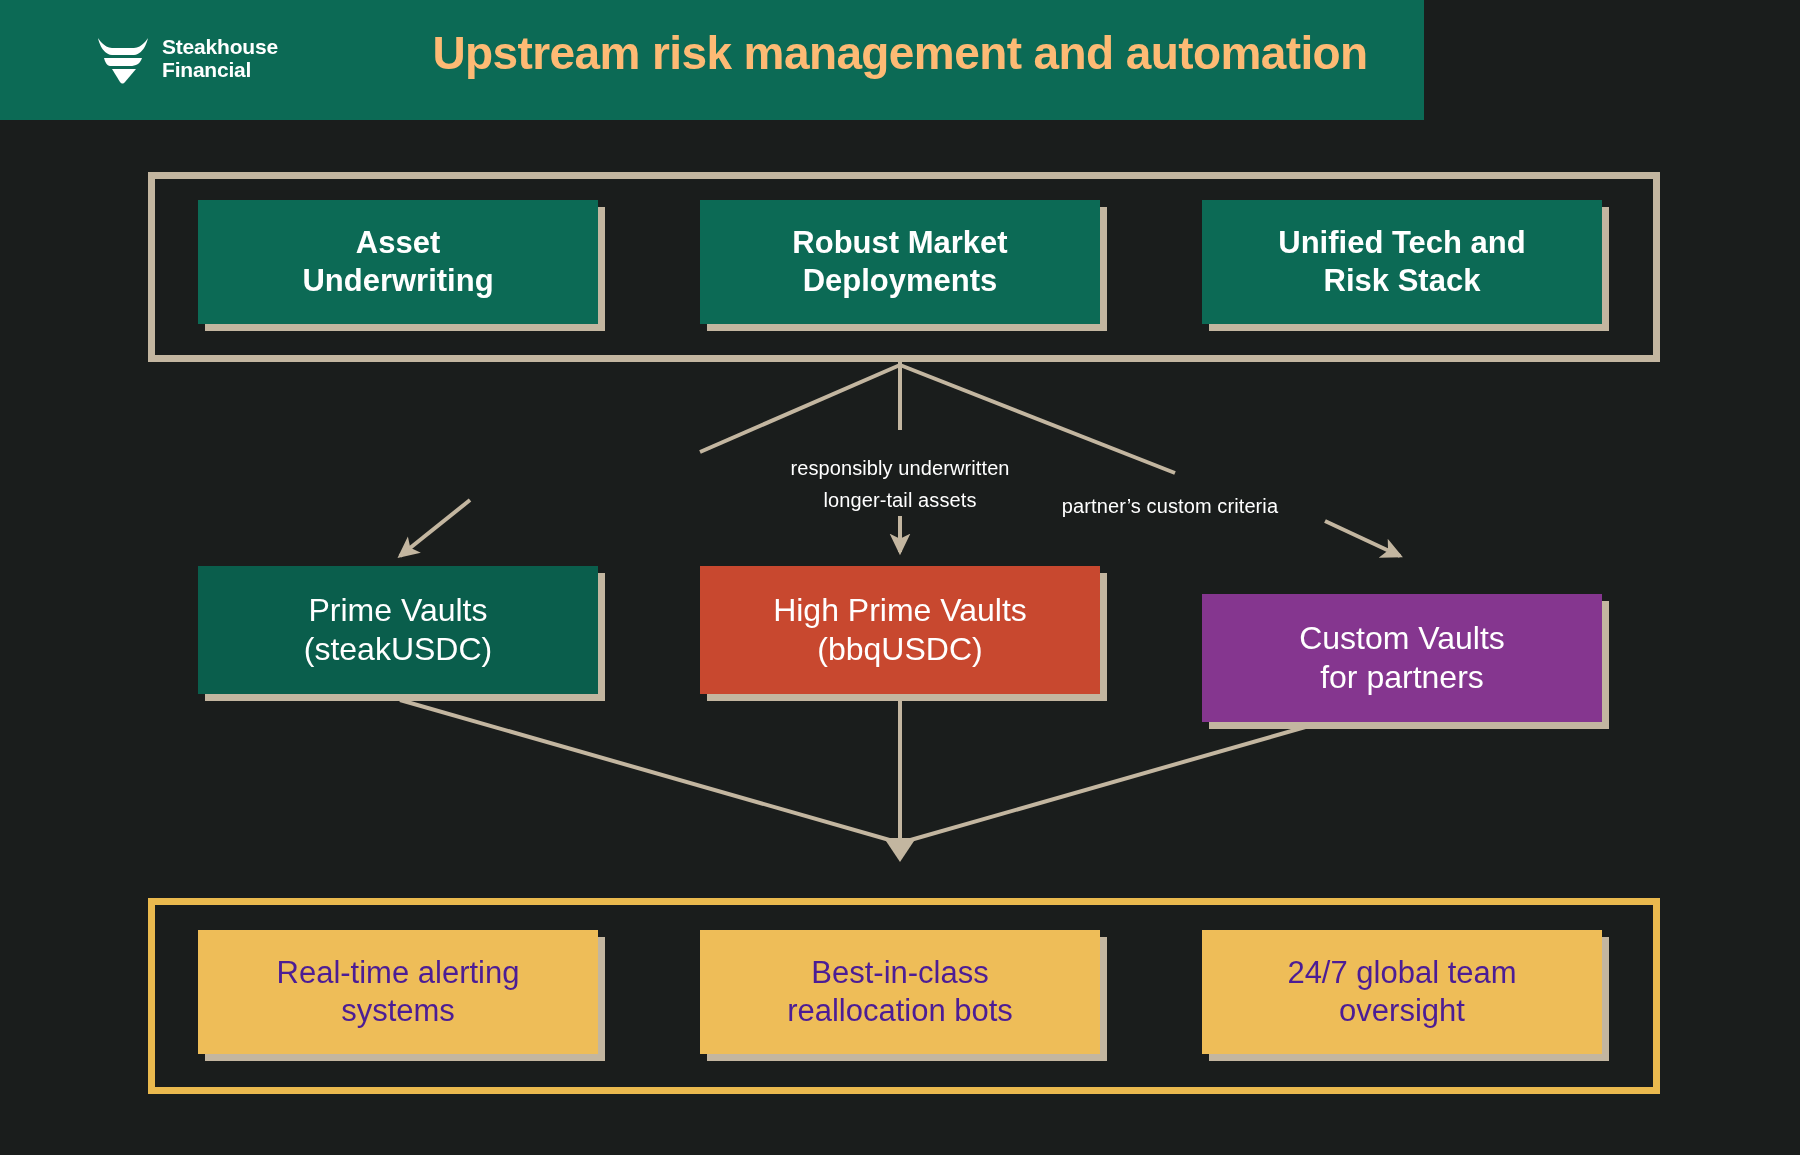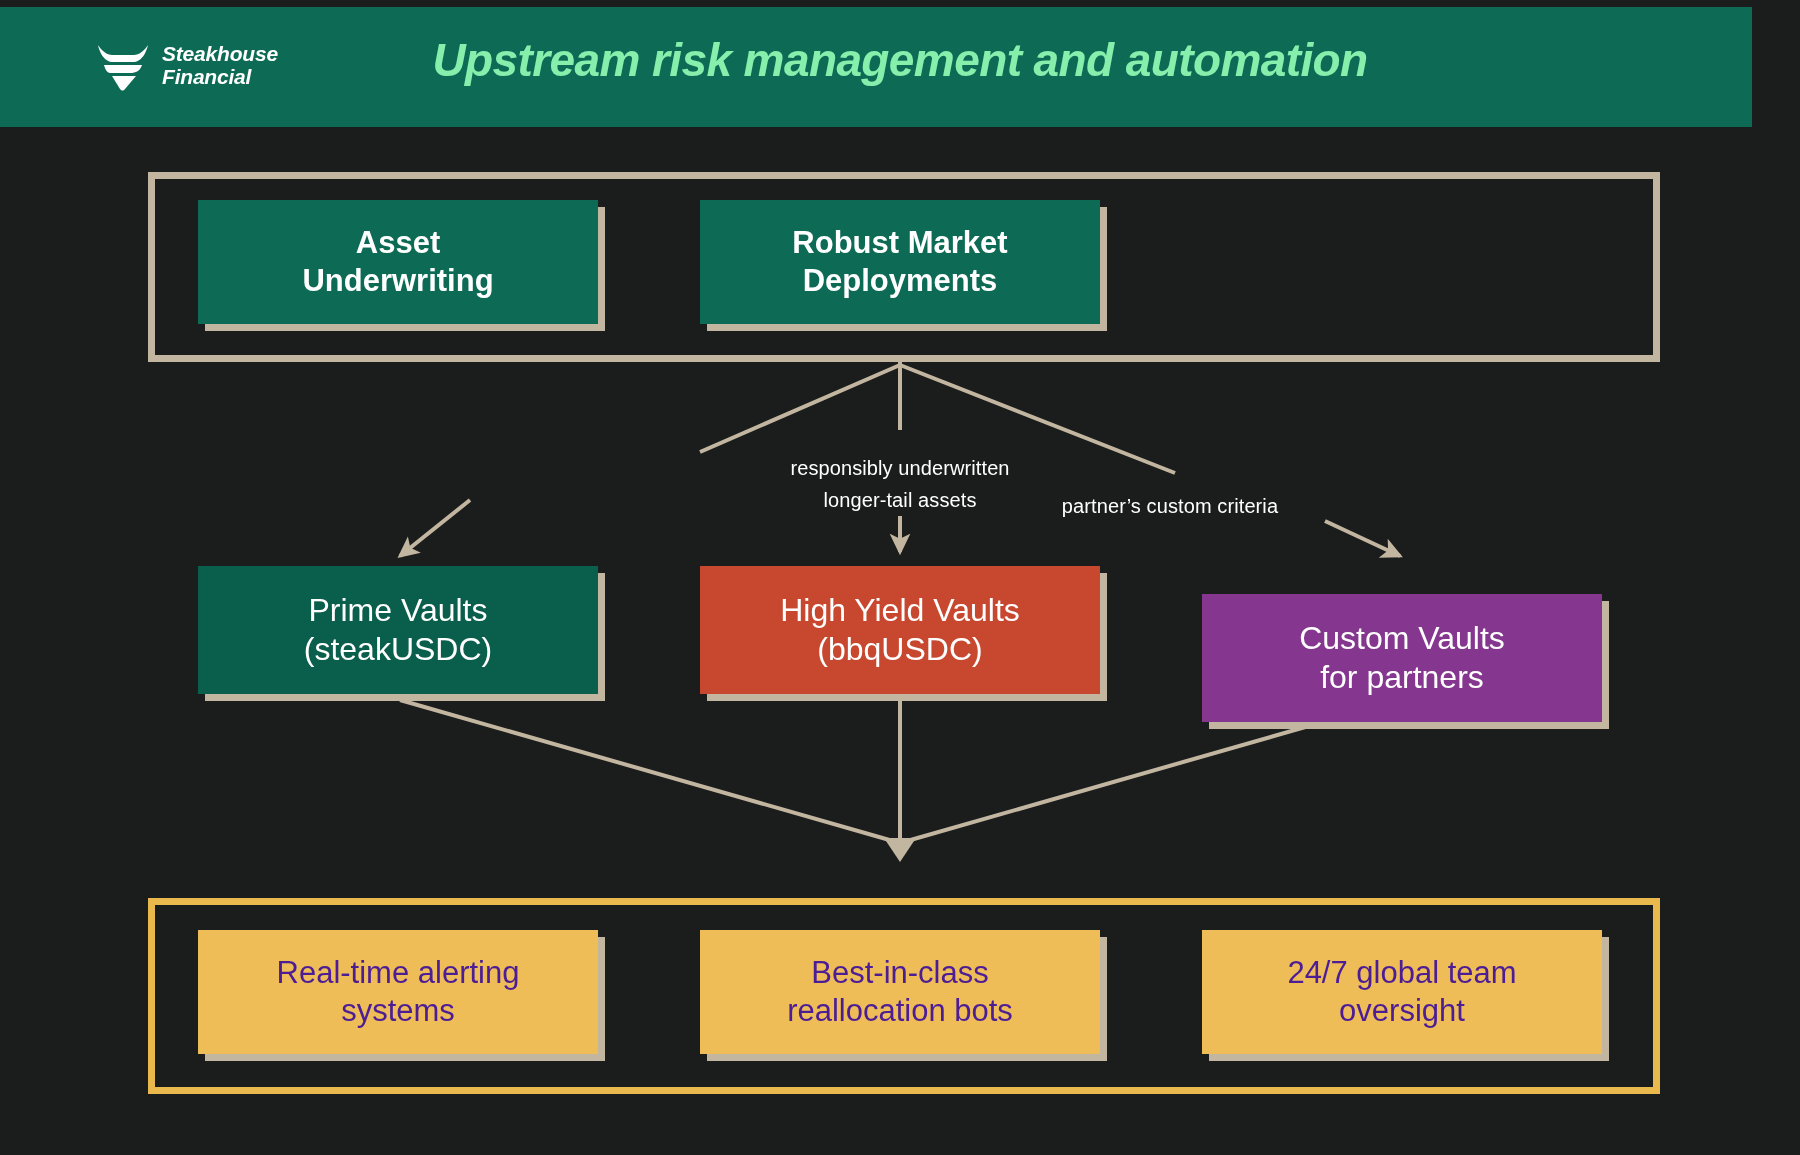--- a/index.html
+++ b/index.html
@@ -13,25 +13,24 @@
   #stage {
     position: relative;
     width: 1800px;
     height: 1155px;
     background: #1a1d1c;
   }
 
   
   #header {
     position: absolute;
-    left: 0; top: 7px;
-    width: 1752px;
+    left: 0; top: 0;
+    width: 1424px;
     height: 120px;
     background: #0c6a55;
-    font-style: italic;
   }
   #logo-block {
     position: absolute;
     left: 96px; top: 34px;
     display: flex;
     align-items: center;
     gap: 12px;
   }
   #logo-mark { width: 54px; height: 50px; display: block; }
   #logo-text {
@@ -40,21 +39,21 @@
     font-weight: bold;
     line-height: 1.08;
     letter-spacing: -0.2px;
     white-space: pre-line;
   }
   #page-title {
     position: absolute;
     left: 0; top: 26px;
     width: 1800px;
     text-align: center;
-    color: #86efac;
+    color: #fdba74;
     font-size: 46px;
     font-weight: bold;
     letter-spacing: -0.6px;
   }
 
   
   .layer-frame {
     position: absolute;
     border-style: solid;
   }
@@ -177,28 +176,30 @@
     <line x1="1400" y1="700" x2="900" y2="843" stroke="#c3b6a0" stroke-width="4"></line>
     <path d="M884,838 L916,838 L900,862 Z" fill="#c3b6a0"></path>
   </svg>
 
   <div id="top-frame" class="layer-frame"></div>
 
   <div class="node node-top col-1">Asset
 Underwriting</div>
   <div class="node node-top col-2">Robust Market
 Deployments</div>
+  <div class="node node-top col-3">Unified Tech and
+Risk Stack</div>
 
   <div class="edge-label" id="label-high">responsibly underwritten
 longer-tail assets</div>
   <div class="edge-label" id="label-custom">partner’s custom criteria</div>
 
   <div class="node node-mid col-1" id="node-prime">Prime Vaults
 (steakUSDC)</div>
-  <div class="node node-mid col-2" id="node-high">High Yield Vaults
+  <div class="node node-mid col-2" id="node-high">High Prime Vaults
 (bbqUSDC)</div>
   <div class="node node-mid col-3" id="node-custom">Custom Vaults
 for partners</div>
 
 
   <div id="bottom-frame" class="layer-frame"></div>
 
   <div class="node node-bottom col-1">Real-time alerting
 systems</div>
   <div class="node node-bottom col-2">Best-in-class

